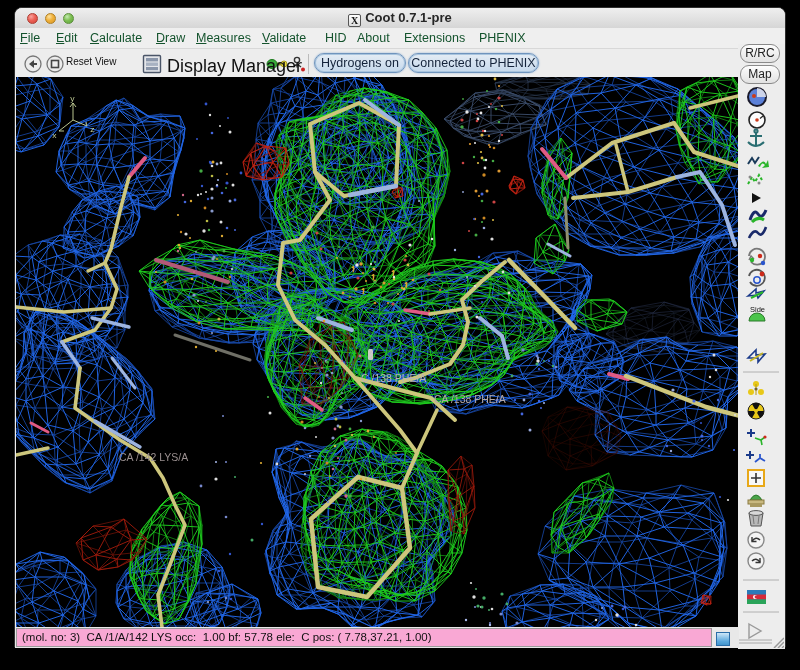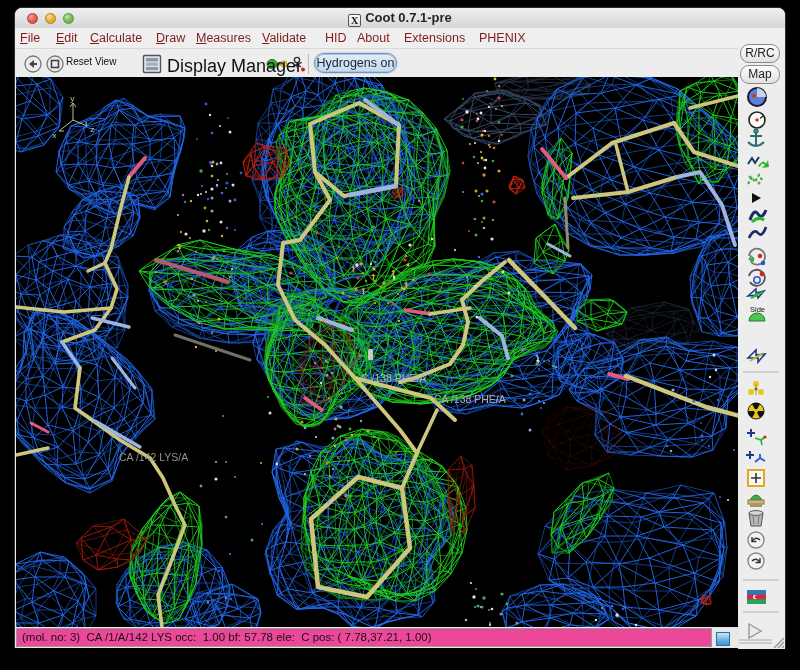--- a/index.html
+++ b/index.html
@@ -1,30 +1,30 @@
 <!DOCTYPE html>
 <html><head><meta charset="utf-8"><style>
 *{margin:0;padding:0;box-sizing:border-box}
 body{width:800px;height:670px;background:#000;font-family:"Liberation Sans",sans-serif;position:relative;overflow:hidden}
 .win{position:absolute;left:14px;top:7px;width:772px;height:641px;background:#ededed;border-radius:8px 8px 2px 2px;border:1px solid #2e2e2e}
 .tbar{position:absolute;left:0;top:0;width:100%;height:28px;border-radius:7px 7px 0 0;background:linear-gradient(#efefef,#cdcdcd);border-bottom:1px solid #909090}
 .tl{position:absolute;top:5px;width:11px;height:11px;border-radius:50%}
 .title{position:absolute;top:2px;width:100%;text-align:center;font-size:13px;color:#262626;font-weight:bold}
 .xicon{display:inline-block;width:13px;height:13px;border:1px solid #555;border-radius:2px;background:linear-gradient(#fff,#ddd);font-size:10px;line-height:11px;color:#111;vertical-align:-2px;margin-right:4px;font-family:"Liberation Serif",serif}
-.menubar{position:absolute;left:0;top:20px;width:100%;height:21px;background:#efefef;border-bottom:1px solid #d8d8d8;font-size:12.5px;color:#7f1d1d}
+.menubar{position:absolute;left:0;top:20px;width:100%;height:21px;background:#efefef;border-bottom:1px solid #d8d8d8;font-size:12.5px;color:#14532d}
 .menubar span{position:absolute;top:3px}
 .menubar u{text-decoration:underline}
 .toolbar{position:absolute;left:0;top:41px;width:100%;height:28px;background:#ededed;font-size:13px;color:#111}
 .tbtxt{position:absolute;top:7px}
 .pill{position:absolute;top:4px;height:20px;border:1px solid #6f94bd;box-shadow:0 0 0 1px #a8c4de inset, 0 0 2px #8fb0d4;border-radius:10px;background:linear-gradient(#e4ecf5,#c6d9ec);font-size:12.5px;color:#14233a;text-align:center}
 .rpill{position:absolute;width:40px;height:19px;border:1px solid #8a8a8a;border-radius:9px;background:linear-gradient(#fdfdfd,#e2e2e2);font-size:12px;color:#222;text-align:center;line-height:17px}
 .canvas{position:absolute;left:1px;top:69px;width:722px;height:550px;background:#000}
 .rpanel{position:absolute;left:723px;top:36px;width:47px;height:605px;background:#ededed}
 .sbar{position:absolute;left:0px;top:619px;width:724px;height:21px;background:#e8e8e8}
-.sfield{position:absolute;left:1px;top:1px;width:696px;height:19px;background:#ec4899;border:1px solid #9a9a9a;font-size:11.5px;color:#111;line-height:17px;padding-left:5px;white-space:nowrap;overflow:hidden}
+.sfield{position:absolute;left:1px;top:1px;width:696px;height:19px;background:#f9a8d4;border:1px solid #9a9a9a;font-size:11.5px;color:#111;line-height:17px;padding-left:5px;white-space:nowrap;overflow:hidden}
 .bluesq{position:absolute;left:701px;top:5px;width:14px;height:14px;border:1px solid #2a6da8;background:linear-gradient(#cde7f8,#5aa8dc 70%,#4495cc)}
 </style></head><body>
 <div class="win">
   <div class="tbar">
     <div class="tl" style="left:12px;background:radial-gradient(circle at 35% 30%,#f8a49e,#ec6156 45%,#d4453a);border:1px solid #ad3d33"></div>
     <div class="tl" style="left:30px;background:radial-gradient(circle at 35% 30%,#fbe2a2,#f0b03a 45%,#d89727);border:1px solid #b07f22"></div>
     <div class="tl" style="left:48px;background:radial-gradient(circle at 35% 30%,#c4eab2,#7ebf53 45%,#5da23a);border:1px solid #5d8f3c"></div>
     <div class="title"><span class="xicon">X</span>Coot 0.7.1-pre</div>
   </div>
   <div class="menubar">
@@ -52,21 +52,22 @@
       <line x1="250" y1="12" x2="263" y2="12" stroke="#8a8a20" stroke-width="3"></line>
       <ellipse cx="251" cy="12" rx="5" ry="4.5" fill="#3aaa3a" stroke="#1d7a1d"></ellipse>
       <circle cx="263" cy="12" r="3" fill="#e8d840" stroke="#a89a20"></circle>
       <circle cx="276" cy="8" r="2.6" fill="none" stroke="#333" stroke-width="1.4"></circle>
       <path d="M276 10.6 l0 5 M276 12 l-4 3 M276 12 l4 3" stroke="#333" stroke-width="1.4" fill="none"></path>
       <circle cx="282" cy="17.5" r="2" fill="#cc2222"></circle>
       <line x1="287.5" y1="2" x2="287.5" y2="22" stroke="#bbb" stroke-width="1"></line>
     </svg>
     <span class="tbtxt" style="left:51px;font-size:10px">Reset View</span>
     <span class="tbtxt" style="left:152px;font-size:18px">Display Manager</span>
-    <div class="pill" style="left:299px;width:83px;line-height:18px">Hydrogens on</div>
+    <div class="pill" style="left:299px;width:92px;line-height:18px">Hydrogens on</div>
+    <div class="pill" style="left:393px;width:131px;line-height:18px">Connected to PHENIX</div>
   </div>
   <div class="canvas">
       <svg width="722" height="550" viewBox="16 77 722 550" xmlns="http://www.w3.org/2000/svg" style="position:absolute;left:0;top:0;background:#000">
         <rect x="16" y="77" width="722" height="550" fill="#000"></rect>
         <path d="M507 129L510 116M455 126L484 115M475 93L482 96M538 118L540 105M497 101L510 116M521 133L538 127M462 106L482 96M484 115L497 101M444 119L464 136M464 136L455 126M487 144L507 129M455 126L477 132M477 132L510 116M453 128L444 119M525 98L540 105M462 106L468 110M551 112L540 105M498 144L487 144M468 110L497 101M503 90L507 92M487 144L516 137M522 98L540 105M497 101L522 98M546 125L551 112M455 126L468 110M482 96L497 101M521 133L516 137M468 110L484 115M507 92L522 98M444 119L462 106M462 106L475 93M516 137L538 127M487 144L477 132M510 116L522 98M477 132L507 129M551 112L538 118M484 115L510 116M546 125L538 127M472 138L487 144M482 96L507 92M453 128L464 136M468 110L482 96M516 137L507 129M464 136L477 132M507 129L538 118M444 119L468 110M477 132L484 115M539 106L540 105M538 127L551 112M475 93L507 92M507 92L497 101M498 144L516 137M525 98L522 98M464 136L487 144M507 129L538 127M538 127L538 118M522 98L538 118M507 92L525 98M444 119L455 126M510 116L538 118" stroke="#2b3a52" stroke-width="1.0" fill="none" opacity="0.77"></path>
         <path d="M539 106L525 98M491 123L501 132M458 108L474 97M513 114L542 115M498 144L521 133M450 121L458 108M501 132L520 124M520 124L546 125M472 138L464 136M491 107L474 97M501 93L503 90M539 106L551 112M453 128L472 138M471 111L491 123M503 90L525 98M491 107L513 114M513 114L526 103M526 103L539 106M521 133L546 125M475 93L503 90M450 121L471 111M501 132L498 144M468 131L453 128M474 97L501 93M526 103L524 98M458 108L475 93M542 115L539 106M513 114L520 124M520 124L542 115M458 108L462 106M503 90L524 98M468 131L501 132M524 98L525 98M546 125L539 106M501 93L526 103M526 103L542 115M491 123L520 124M468 131L471 111M471 111L474 97M474 97L503 90M468 131L491 123M520 124L521 133M491 107L526 103M491 123L513 114M468 131L472 138M450 121L444 119M471 111L458 108M474 97L475 93M524 98L539 106M472 138L498 144M450 121L468 131M471 111L491 107M501 132L521 133M491 107L501 93M501 93L524 98M542 115L546 125M491 123L491 107M458 108L444 119M450 121L453 128M472 138L501 132" stroke="#3d4f6e" stroke-width="1.0" fill="none" opacity="0.90"></path>
         <path d="M525 99L549 98M521 75L554 73M546 89L549 98M521 75L531 80M549 98L580 92M554 73L581 77M581 77L590 84M554 73L566 79M497 93L525 99M497 93L515 91M501 83L497 93M515 91L549 98M515 91L546 89M546 89L580 92M531 80L515 91M590 84L580 92M549 98L588 94M495 83L521 75M566 79L546 89M495 83L501 83M495 83L497 93M515 91L525 99M588 94L580 92M501 83L531 80M501 83L515 91M521 75L501 83M560 99L549 98M531 80L566 79M531 80L546 89M581 77L566 79M590 84L588 94M554 73L531 80M526 76L521 75M566 79L590 84M566 79L580 92M590 85L590 84" stroke="#232f44" stroke-width="1.0" fill="none" opacity="0.59"></path>
         <path d="M497 90L522 97M497 90L497 93M581 77L590 85M509 82L495 83M509 82L497 90M526 76L553 76M495 83L497 90M566 83L581 77M526 76L554 73M509 82L528 90M590 85L588 94M526 76L528 82M553 76L566 83M563 92L590 85M553 76L581 77M560 99L588 94M528 82L553 76M528 90L566 83M509 82L526 76M526 76L495 83M566 83L563 92M566 83L590 85M522 97L563 92M563 92L560 99M563 92L588 94M525 99L560 99M528 82L566 83M528 82L528 90M497 90L528 90M509 82L528 82M528 90L563 92M497 93L522 97M528 90L522 97M522 97L525 99M522 97L560 99M553 76L554 73" stroke="#2e3d56" stroke-width="1.0" fill="none" opacity="0.70"></path>
         <path d="M636 311L645 318M649 331L674 334M615 322L645 318M606 334L625 346M625 346L624 338M624 338L641 342M674 313L693 321M688 343L700 330M615 322L630 328M636 311L664 305M664 305L674 313M647 348L674 343M649 331L674 313M617 321L636 311M624 338L630 328M694 323L693 321M688 343L674 343M630 328L649 331M664 305L645 318M606 334L615 322M615 322L636 311M617 321L615 322M674 313L674 334M664 305L689 309M647 348L641 342M700 330L693 321M694 323L689 309M641 342L674 334M645 318L649 331M630 328L641 342M674 343L700 330M631 308L664 305M645 318L674 313M630 328L645 318M674 343L674 334M689 309L674 313M625 346L641 342M641 342L674 343M606 334L630 328M631 308L636 311M689 309L693 321M674 334L693 321M641 342L649 331M659 352L674 343M625 346L647 348M700 330L674 334M694 323L700 330M617 321L606 334M606 334L624 338" stroke="#1d2638" stroke-width="1.0" fill="none" opacity="0.47"></path>
         <path d="M652 330L663 340M617 321L631 308M678 319L694 323M613 331L617 321M659 352L688 343M663 340L685 331M630 348L625 346M653 313L631 308M664 302L664 305M613 339L630 348M624 318L652 330M653 313L678 319M613 339L606 334M678 319L689 310M663 340L678 319M613 331L624 318M659 352L647 348M663 340L659 352M627 339L613 339M631 308L664 302M689 310L689 309M688 343L694 323M678 319L685 331M685 331L694 323M627 339L663 340M664 302L689 310M689 310L694 323M627 339L624 318M624 318L631 308M630 348L647 348M613 339L625 346M627 339L652 330M685 331L688 343M653 313L689 310M652 330L678 319M627 339L630 348M613 331L606 334M624 318L617 321M630 348L659 352M613 331L627 339M624 318L653 313M663 340L688 343M653 313L664 302M664 302L689 309M652 330L653 313M613 331L613 339M630 348L663 340" stroke="#26304a" stroke-width="1.0" fill="none" opacity="0.55"></path>

